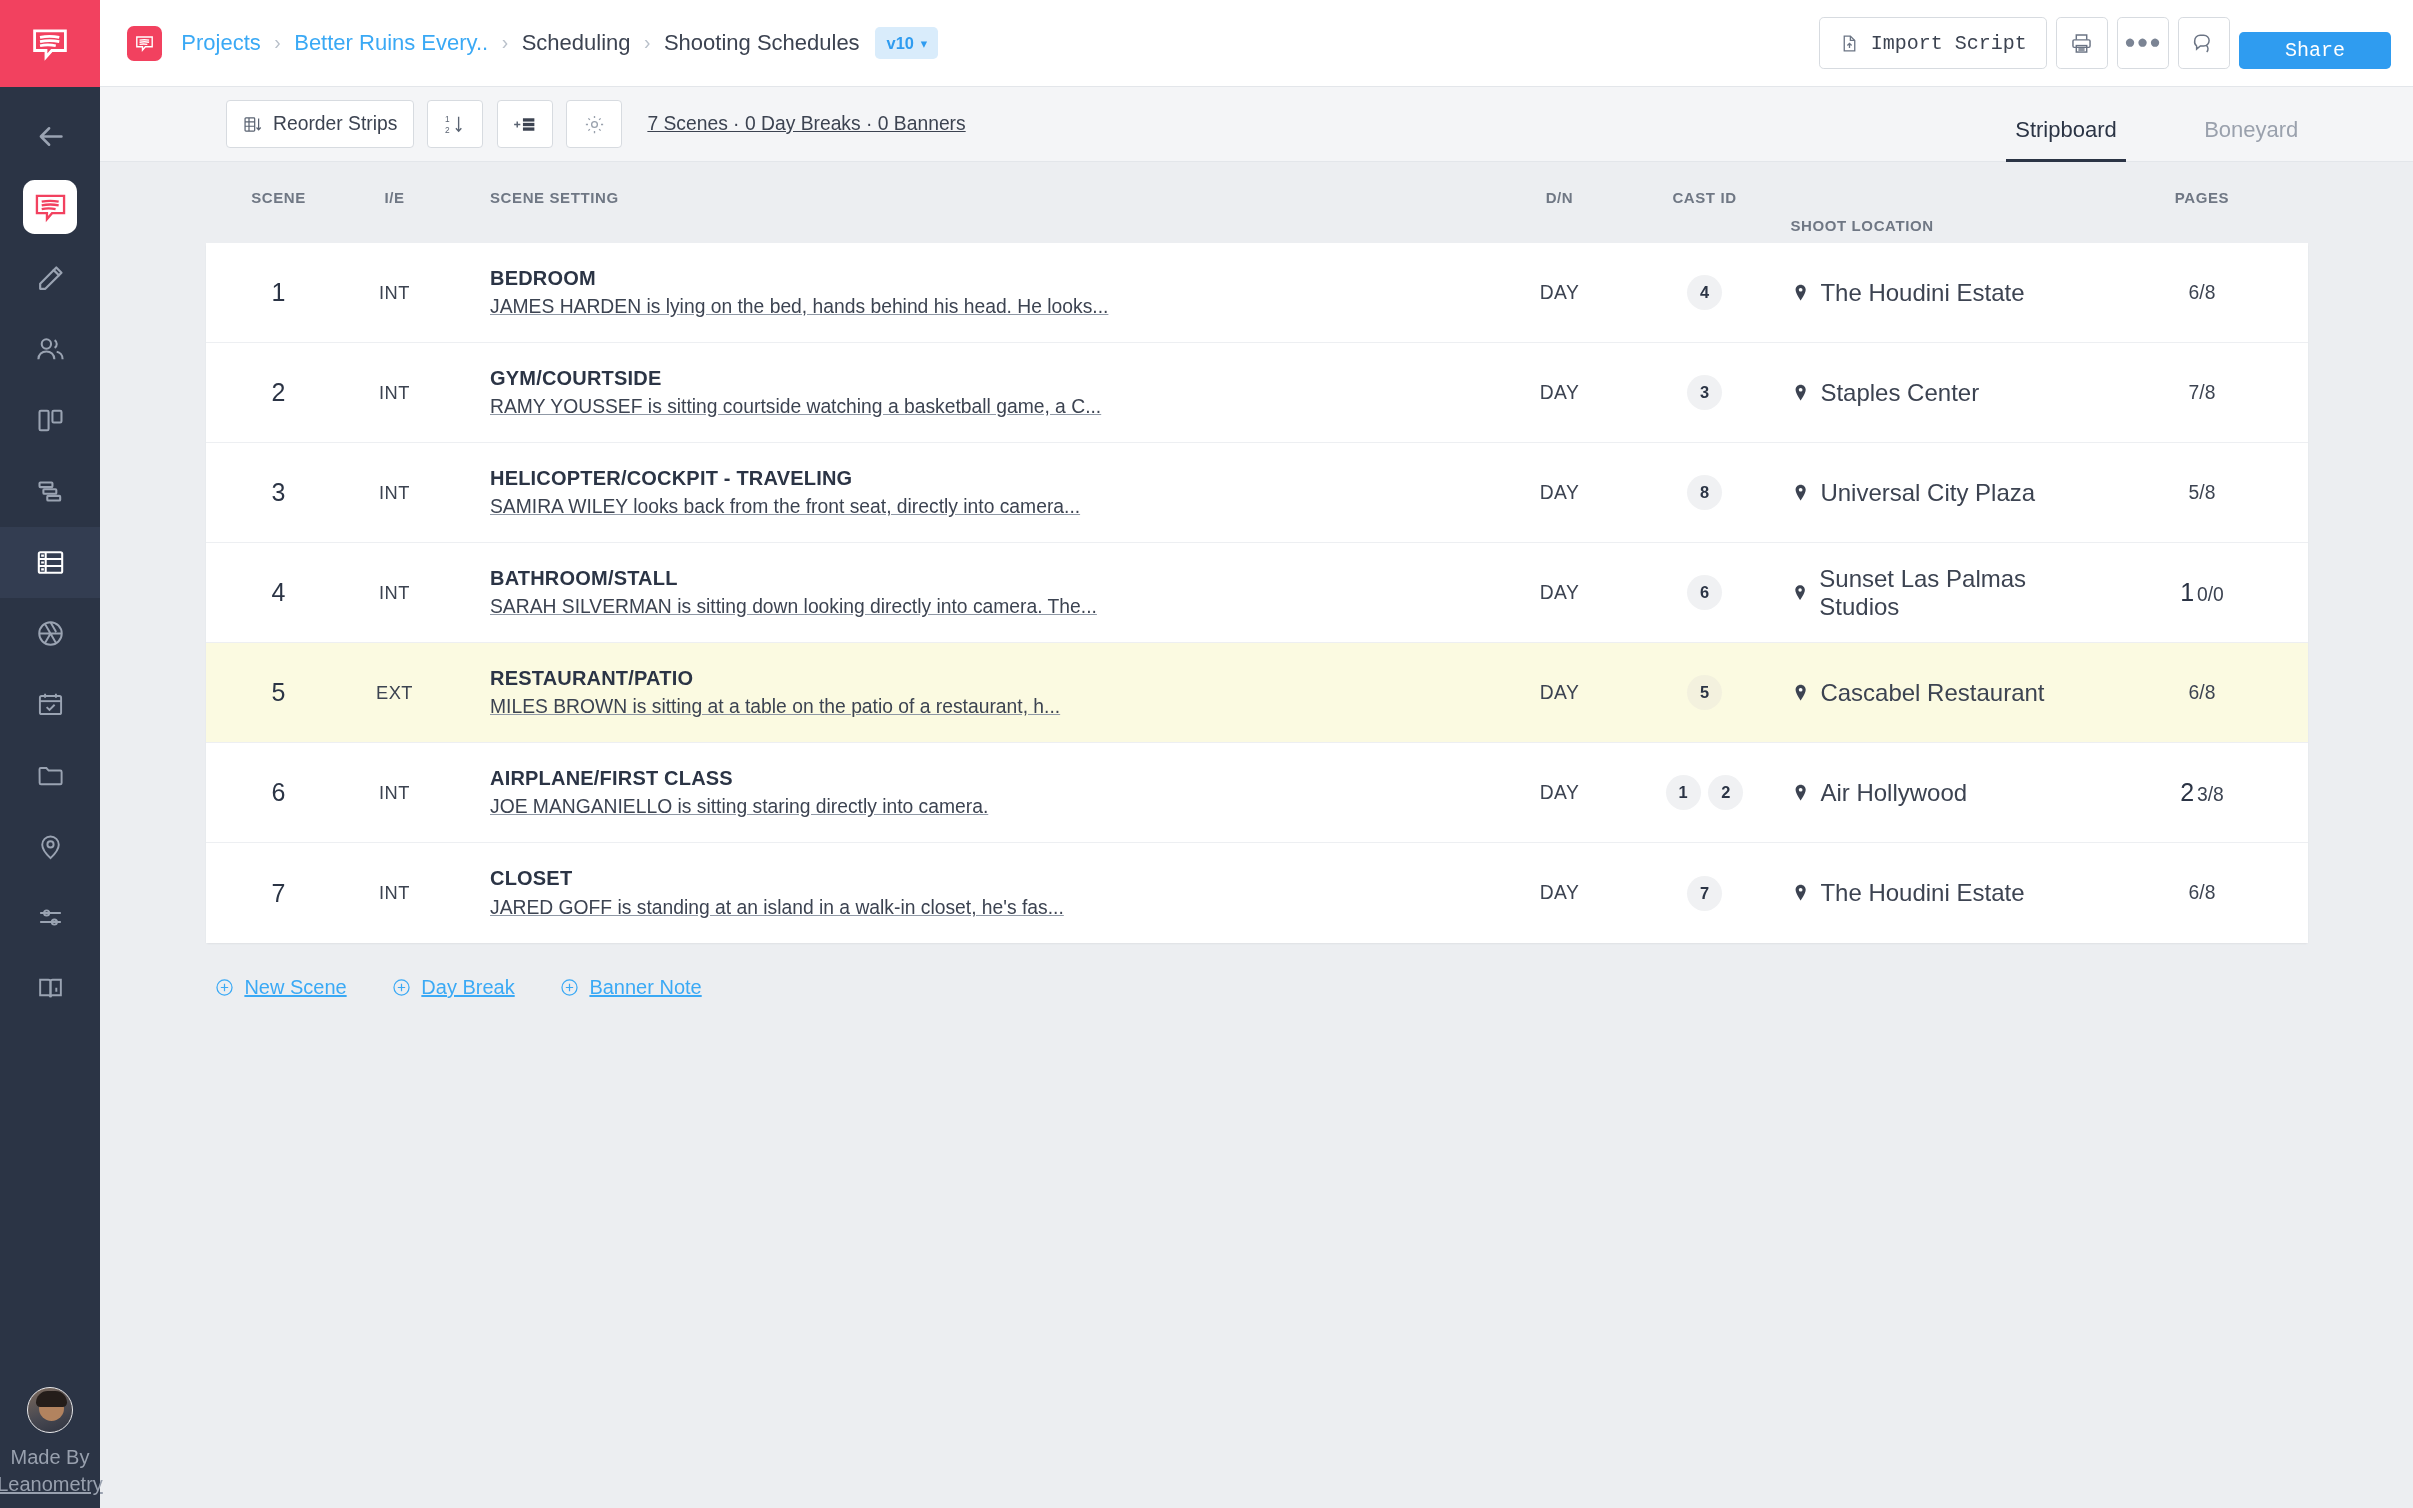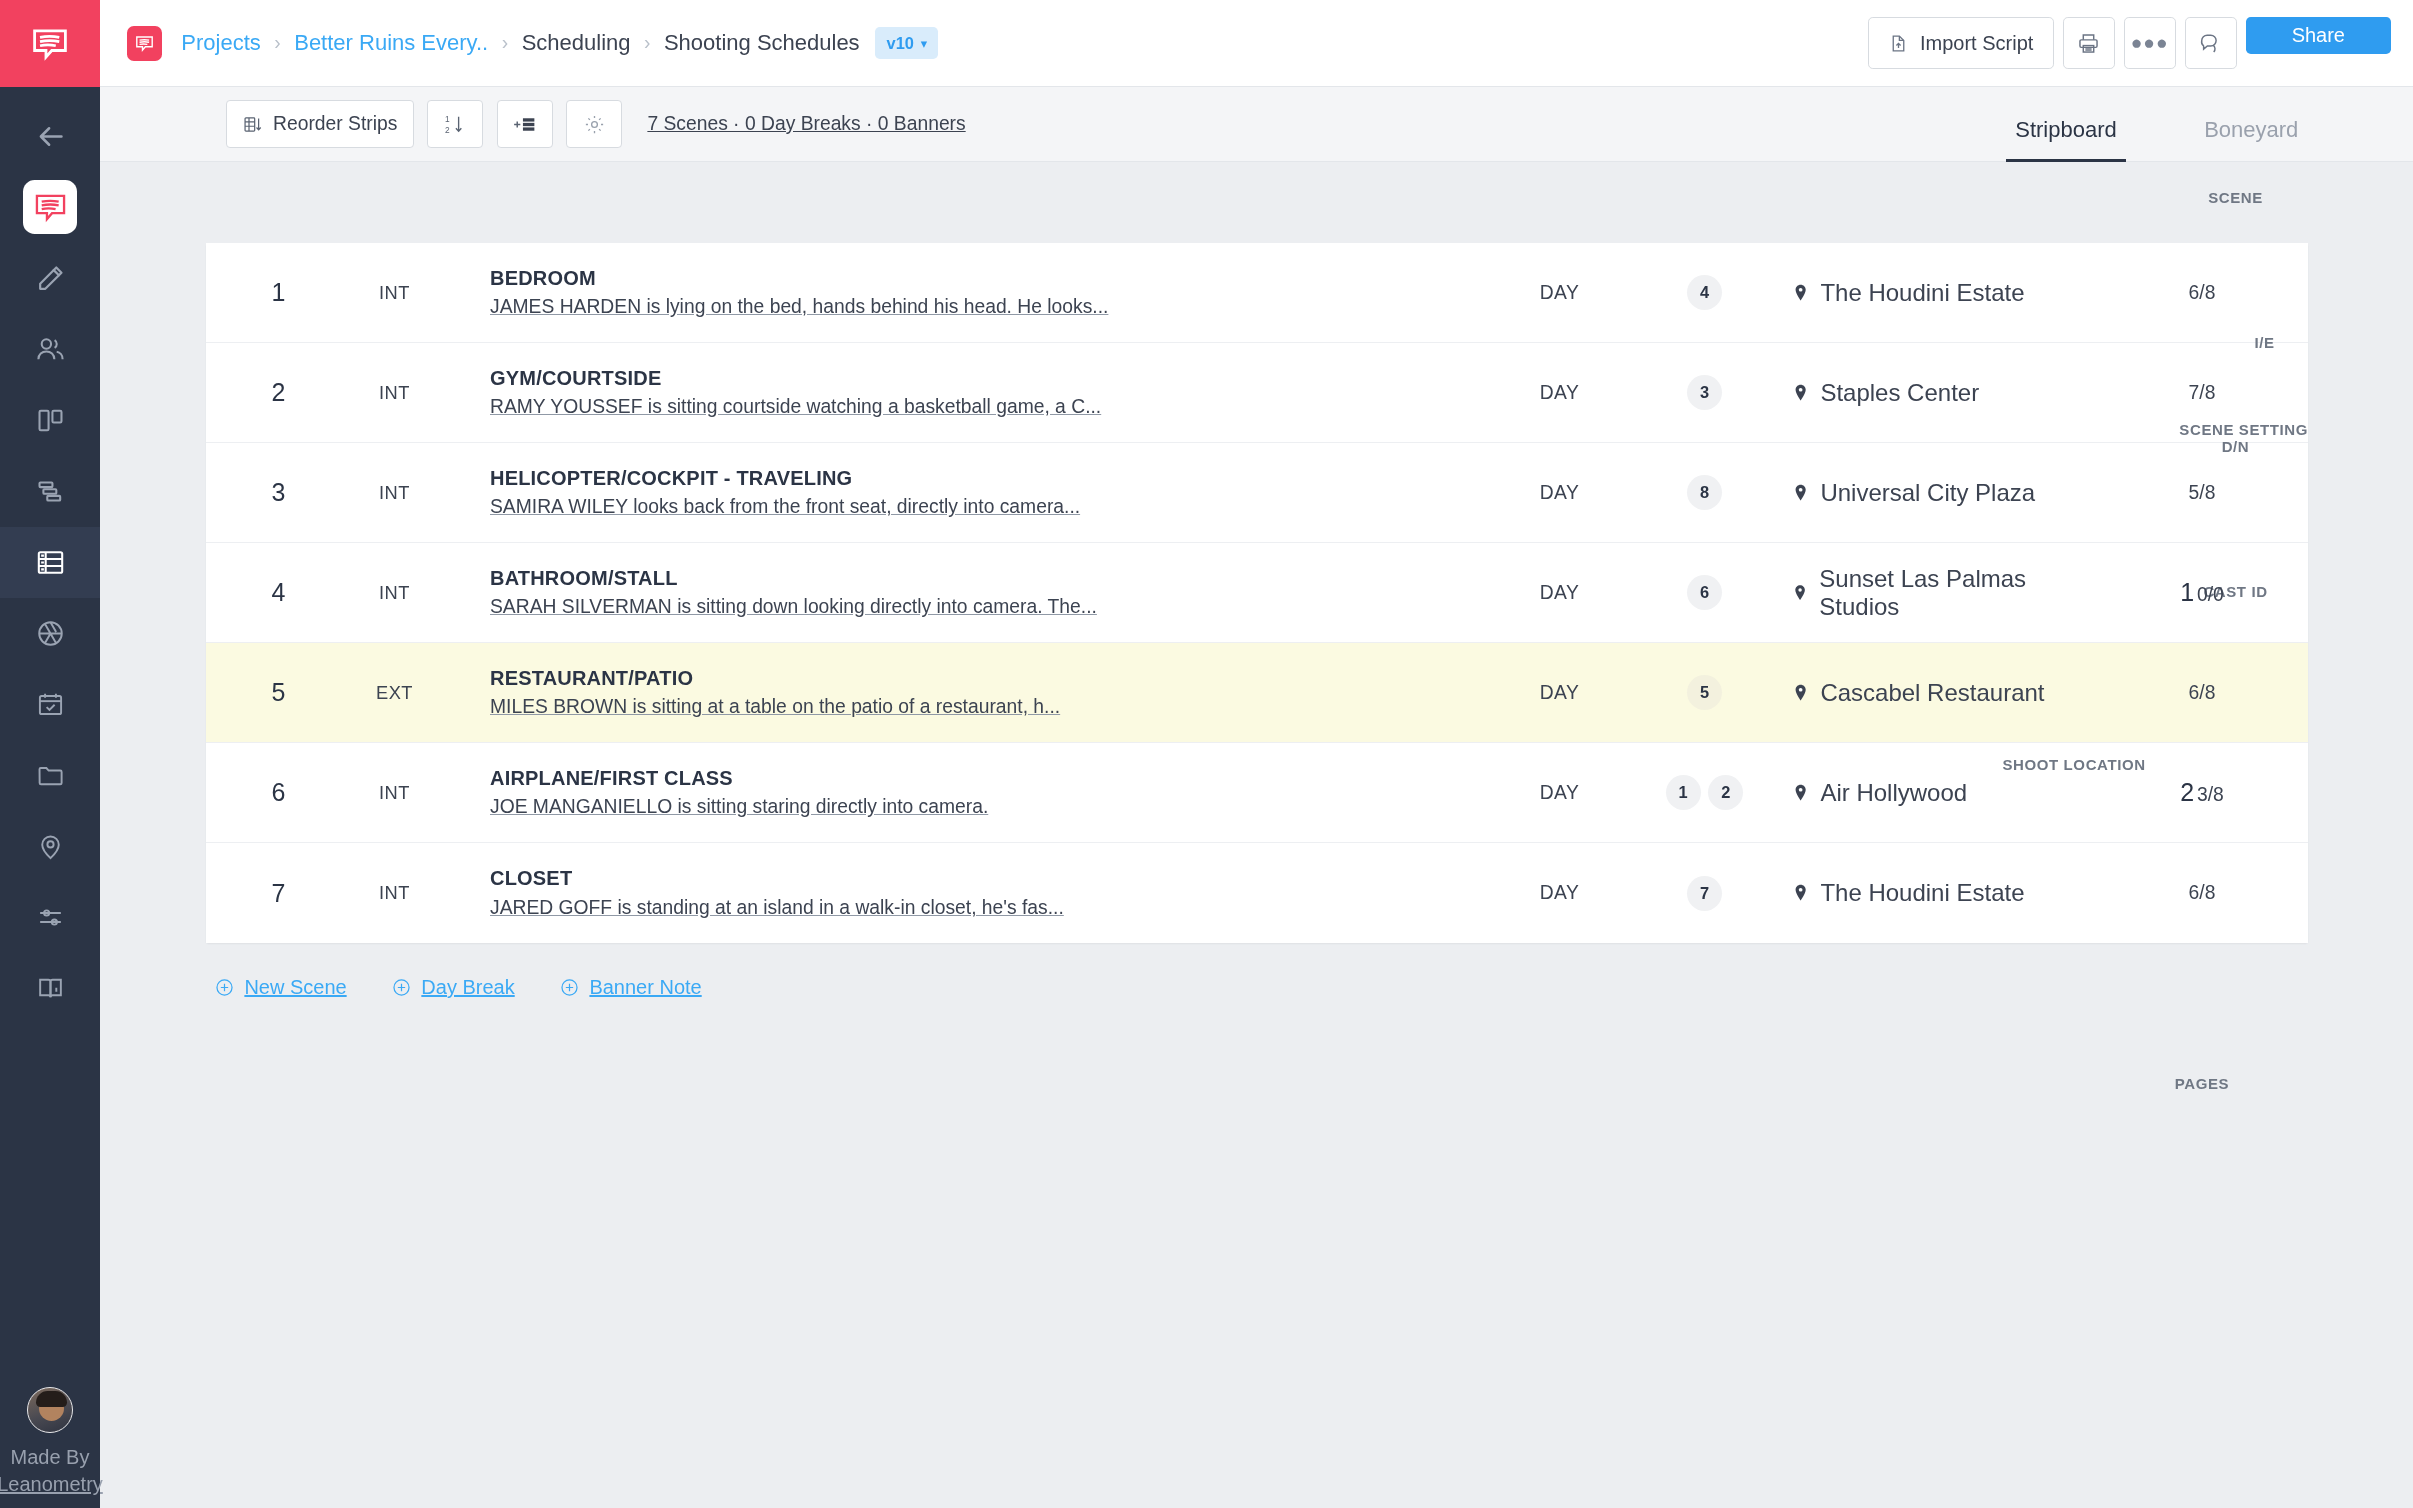--- a/index.html
+++ b/index.html
@@ -80,21 +80,21 @@
   .crumb-sep {
     color: #b9c0ca; font-size: 19.3px; margin: 0 13.5px; user-select:none;
   }
   .ver-badge {
     margin-left: 15.4px; background: #d9ecfb; color: #2f9cf0;
     border-radius: 4.8px; font-size: 16.4px; font-weight: bold;
     padding: 6.8px 10.6px 6.8px 11.6px; display: flex; align-items: center; gap: 6.8px;
     cursor: pointer;
   }
   .ver-badge .chev { font-size: 12.6px; font-weight: normal; }
-  .top-actions { margin-left: auto; display: flex; align-items: flex-start; gap: 9px; }
+  .top-actions { margin-left: auto; display: flex; align-items: flex-end; gap: 9px; font-family: Liberation Mono, monospace; }
   .btn-outline {
     height: 52px; border: 1px solid #d7dbe0; border-radius: 4.8px;
     background: #fff; color: #3c4351; font-size: 20px;
     display: flex; align-items: center; gap: 10.6px; padding: 0 19.3px;
     cursor: pointer;
   }
   .icon-btn {
     width: 52px; height: 52px; border: 1px solid #d7dbe0; border-radius: 4.8px;
     background: #fff; display:flex; align-items:center; justify-content:center;
     cursor: pointer;
@@ -122,22 +122,22 @@
   .tabs { margin-left: auto; display: flex; align-items: flex-end; height: 75px; padding-right: 106px; }
   .tab {
     font-size: 22px; color: #9aa1ad; padding: 0 9.7px 15.4px 9.7px; margin-left: 68px;
     cursor: pointer; border-bottom: 3.9px solid transparent;
   }
   .tab.active { color: #2b3445; border-bottom-color: #2b3445; }
 
   
   .content { flex: 1; background: #eceef1; padding: 0 106px; overflow: hidden; }
   .thead {
-    display: flex; align-items: flex-end; height: 54px;
-    padding: 0 0 0 0; margin-top: 27px; flex-direction: column;
+    display: flex; align-items: flex-start; height: 54px;
+    padding: 0 0 0 0; margin-top: 27px;
   }
   .thead .th {
     font-size: 15px; letter-spacing: 0.6px; color: #6f7784; font-weight: bold;
     text-transform: uppercase;
   }
   .board { background:#fff; border-radius: 2.9px; box-shadow: 0 1px 1.9px rgba(40,50,70,.07); }
   .strip {
     display: flex; align-items: center; height: 100px;
     border-bottom: 1px solid #edeff2; background: #fff; cursor: pointer;
   }

